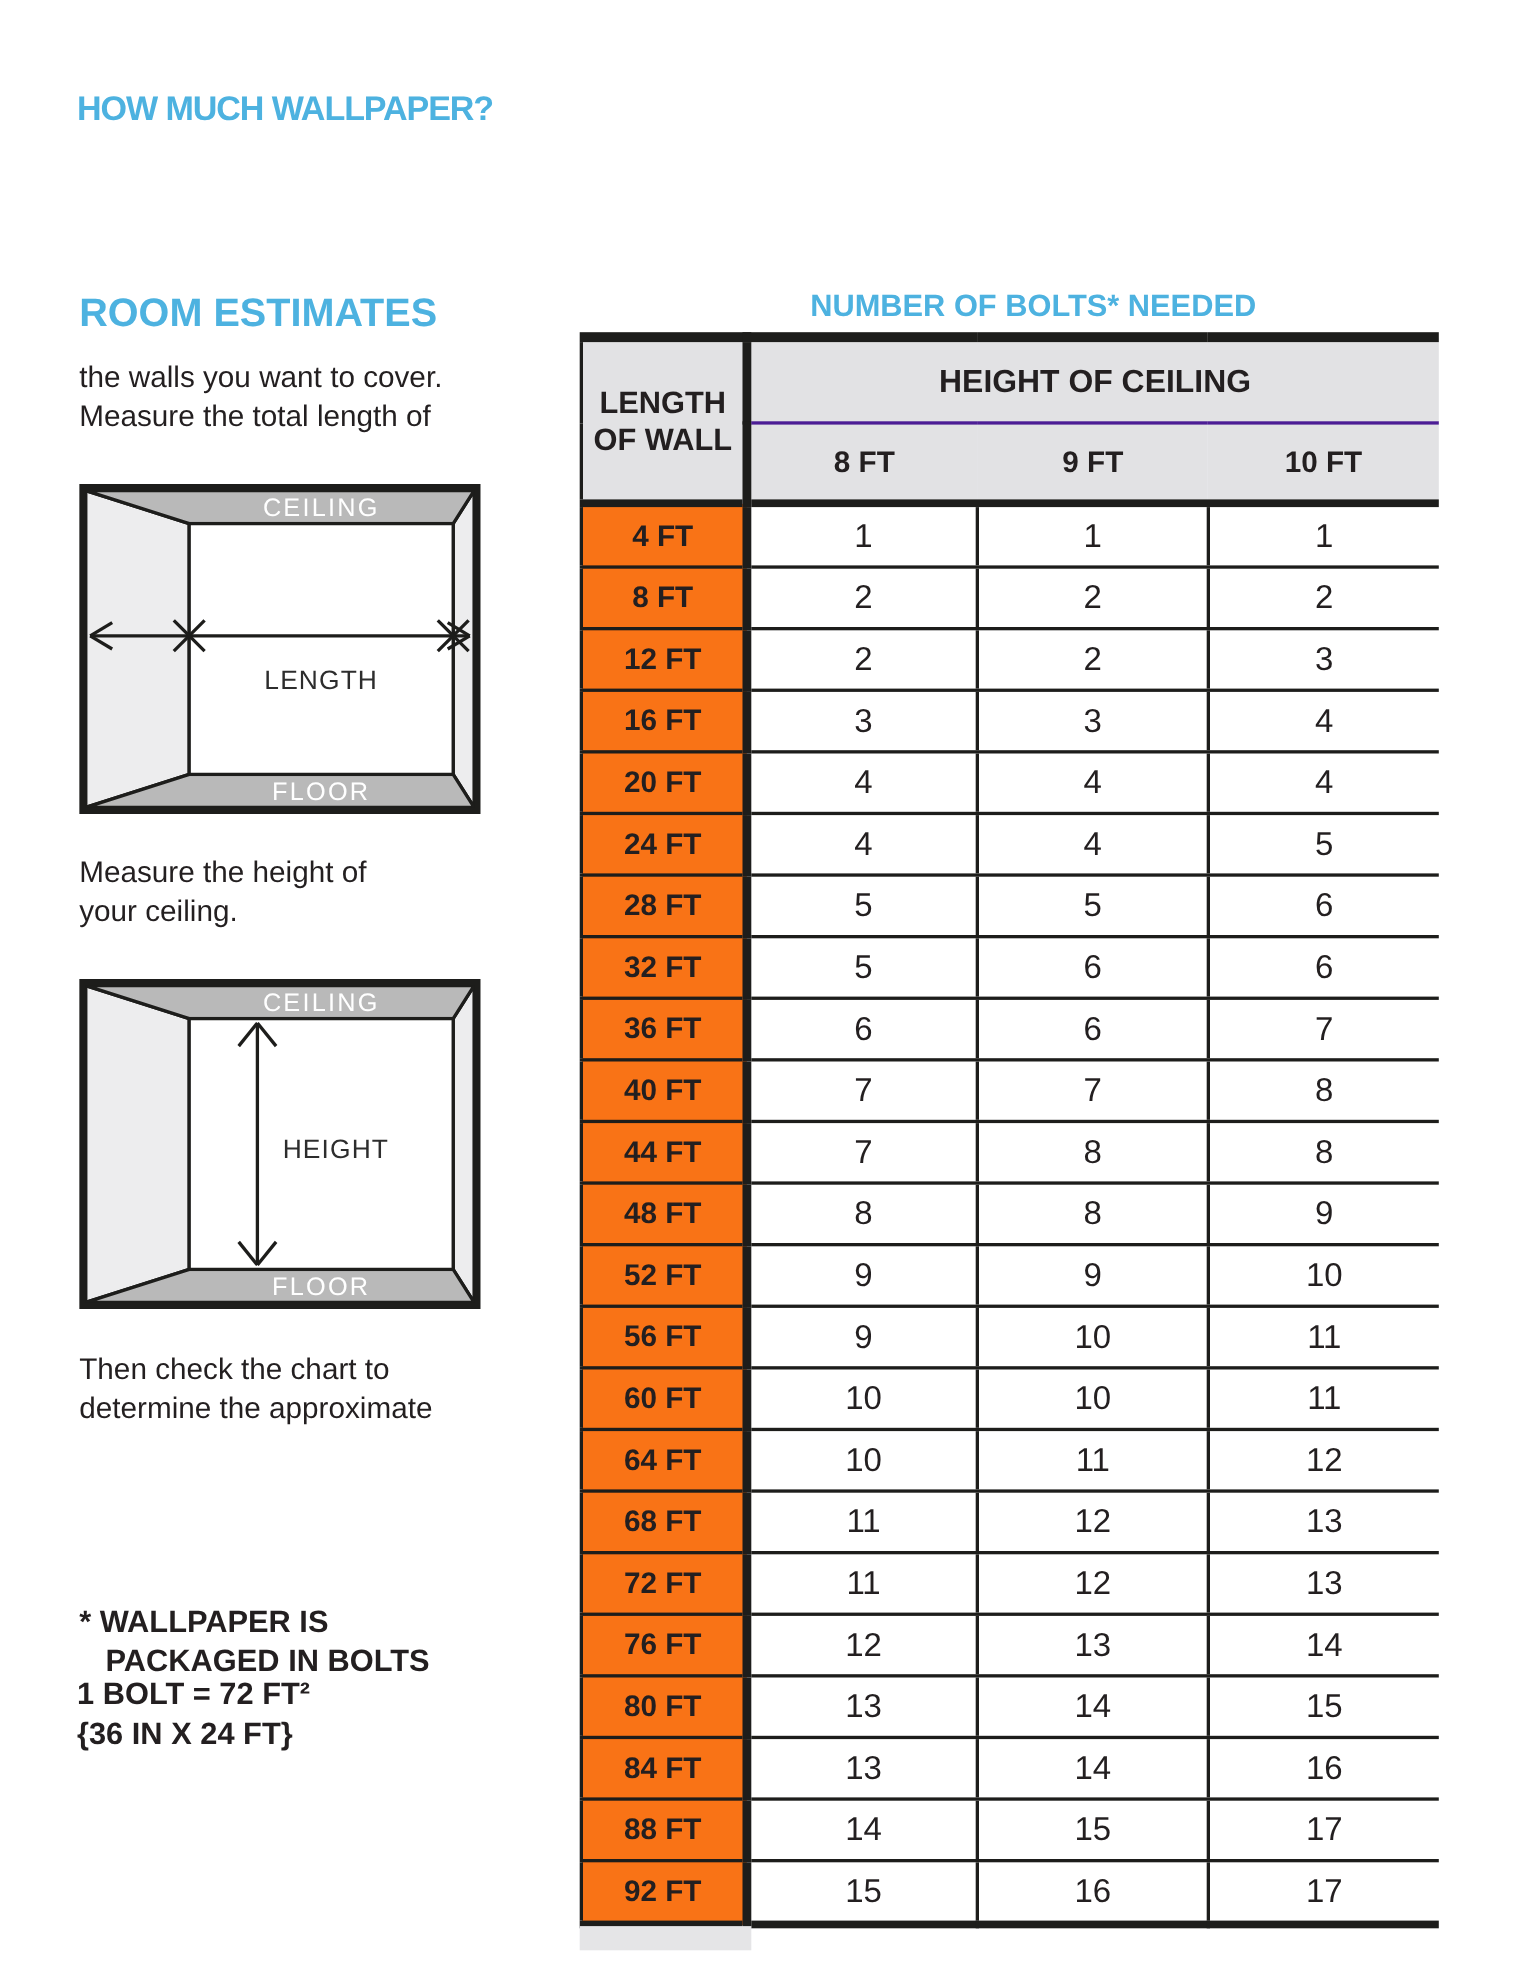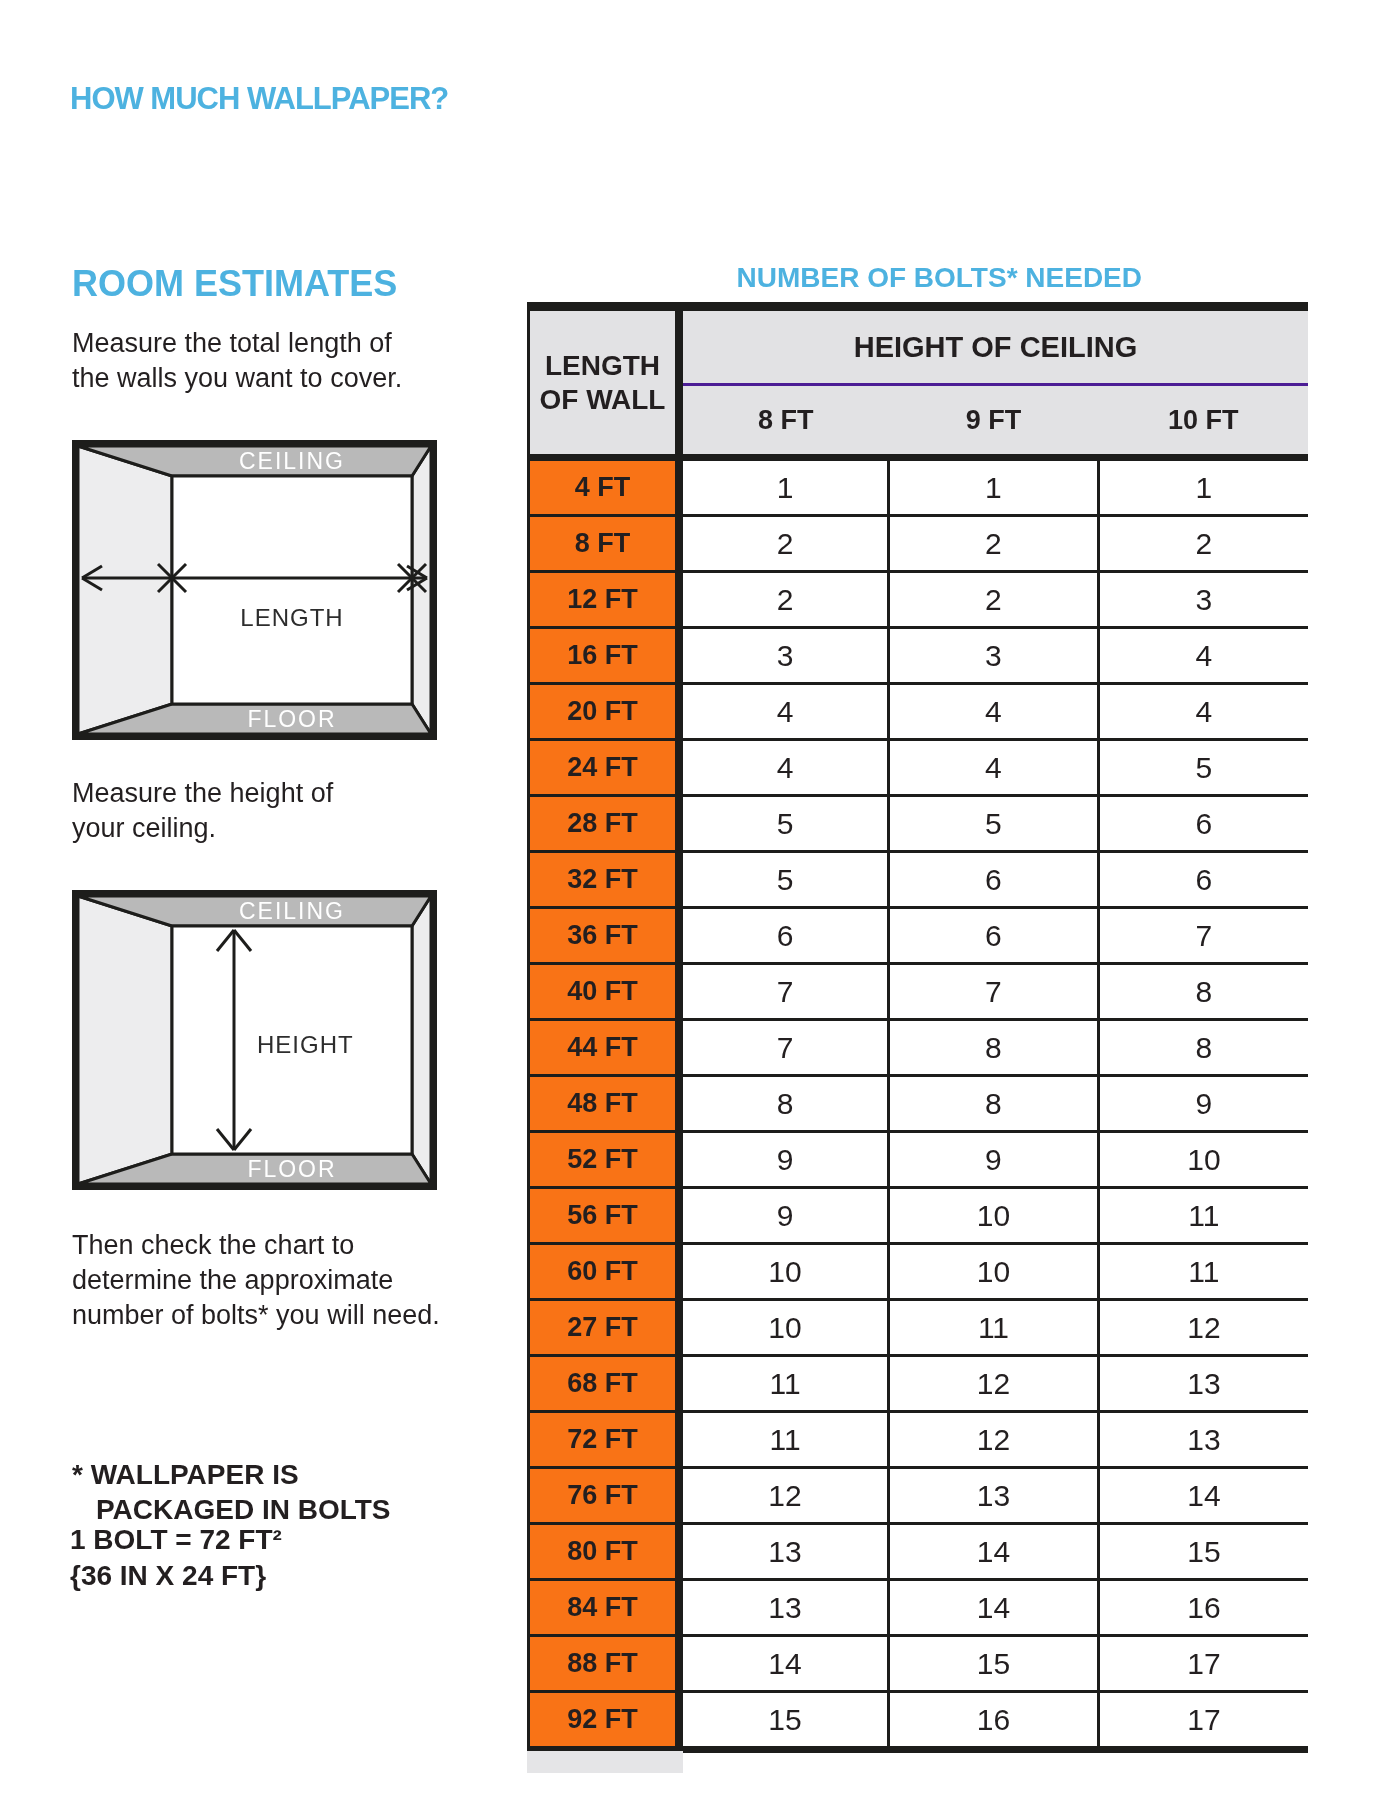--- a/index.html
+++ b/index.html
@@ -46,22 +46,22 @@
 </head>
 <body>
 
 <div class="page">
 
   <h1 class="abs title">HOW MUCH WALLPAPER?</h1>
 
   <div class="abs section-head">ROOM ESTIMATES</div>
 
   <div class="abs para para1">
+    <div>the walls you want to cover.</div>
     <div>Measure the total length of</div>
-    <div>the walls you want to cover.</div>
   </div>
 
   <svg class="abs diagram1" width="365" height="300" viewBox="0 0 365 300">
     <rect x="3" y="3" width="359" height="294" fill="#ffffff" stroke="none"></rect>
     <polygon points="6,6 100,36 100,264 6,294" fill="#ededee" stroke="#1d1d1b" stroke-width="3"></polygon>
     <polygon points="359,6 340,36 340,264 359,294" fill="#ededee" stroke="#1d1d1b" stroke-width="3"></polygon>
     <polygon points="6,6 359,6 340,36 100,36" fill="#b9b9b9" stroke="#1d1d1b" stroke-width="3"></polygon>
     <polygon points="6,294 359,294 340,264 100,264" fill="#b9b9b9" stroke="#1d1d1b" stroke-width="3"></polygon>
     <rect x="100" y="36" width="240" height="228" fill="#ffffff" stroke="#1d1d1b" stroke-width="3"></rect>
     <g stroke="#1d1d1b" stroke-width="3" fill="none">
@@ -102,21 +102,20 @@
     </g>
     <text class="band-label" x="220" y="29" text-anchor="middle">CEILING</text>
     <text class="band-label" x="220" y="287" text-anchor="middle">FLOOR</text>
     <text class="diag-label" x="185" y="163" text-anchor="start">HEIGHT</text>
     <rect x="3" y="3" width="359" height="294" fill="none" stroke="#1d1d1b" stroke-width="6"></rect>
   </svg>
 
   <div class="abs para para3">
     <div>Then check the chart to</div>
     <div>determine the approximate</div>
-    <div>number of bolts* you will need.</div>
   </div>
 
   <div class="abs footnote">
     <div>* WALLPAPER IS</div>
     <div class="indent">PACKAGED IN BOLTS</div>
   </div>
 
   <div class="abs boltinfo">
     <div>1 BOLT = 72 FT²</div>
     <div>{36 IN X 24 FT}</div>
@@ -231,21 +230,21 @@
       <td class="val">10</td>
       <td class="val">11</td>
     </tr>
           <tr>
       <th class="row-label" scope="row">60 FT</th>
       <td class="val">10</td>
       <td class="val">10</td>
       <td class="val">11</td>
     </tr>
           <tr>
-      <th class="row-label" scope="row">27 FT</th>
+      <th class="row-label" scope="row">64 FT</th>
       <td class="val">10</td>
       <td class="val">11</td>
       <td class="val">12</td>
     </tr>
           <tr>
       <th class="row-label" scope="row">68 FT</th>
       <td class="val">11</td>
       <td class="val">12</td>
       <td class="val">13</td>
     </tr>

